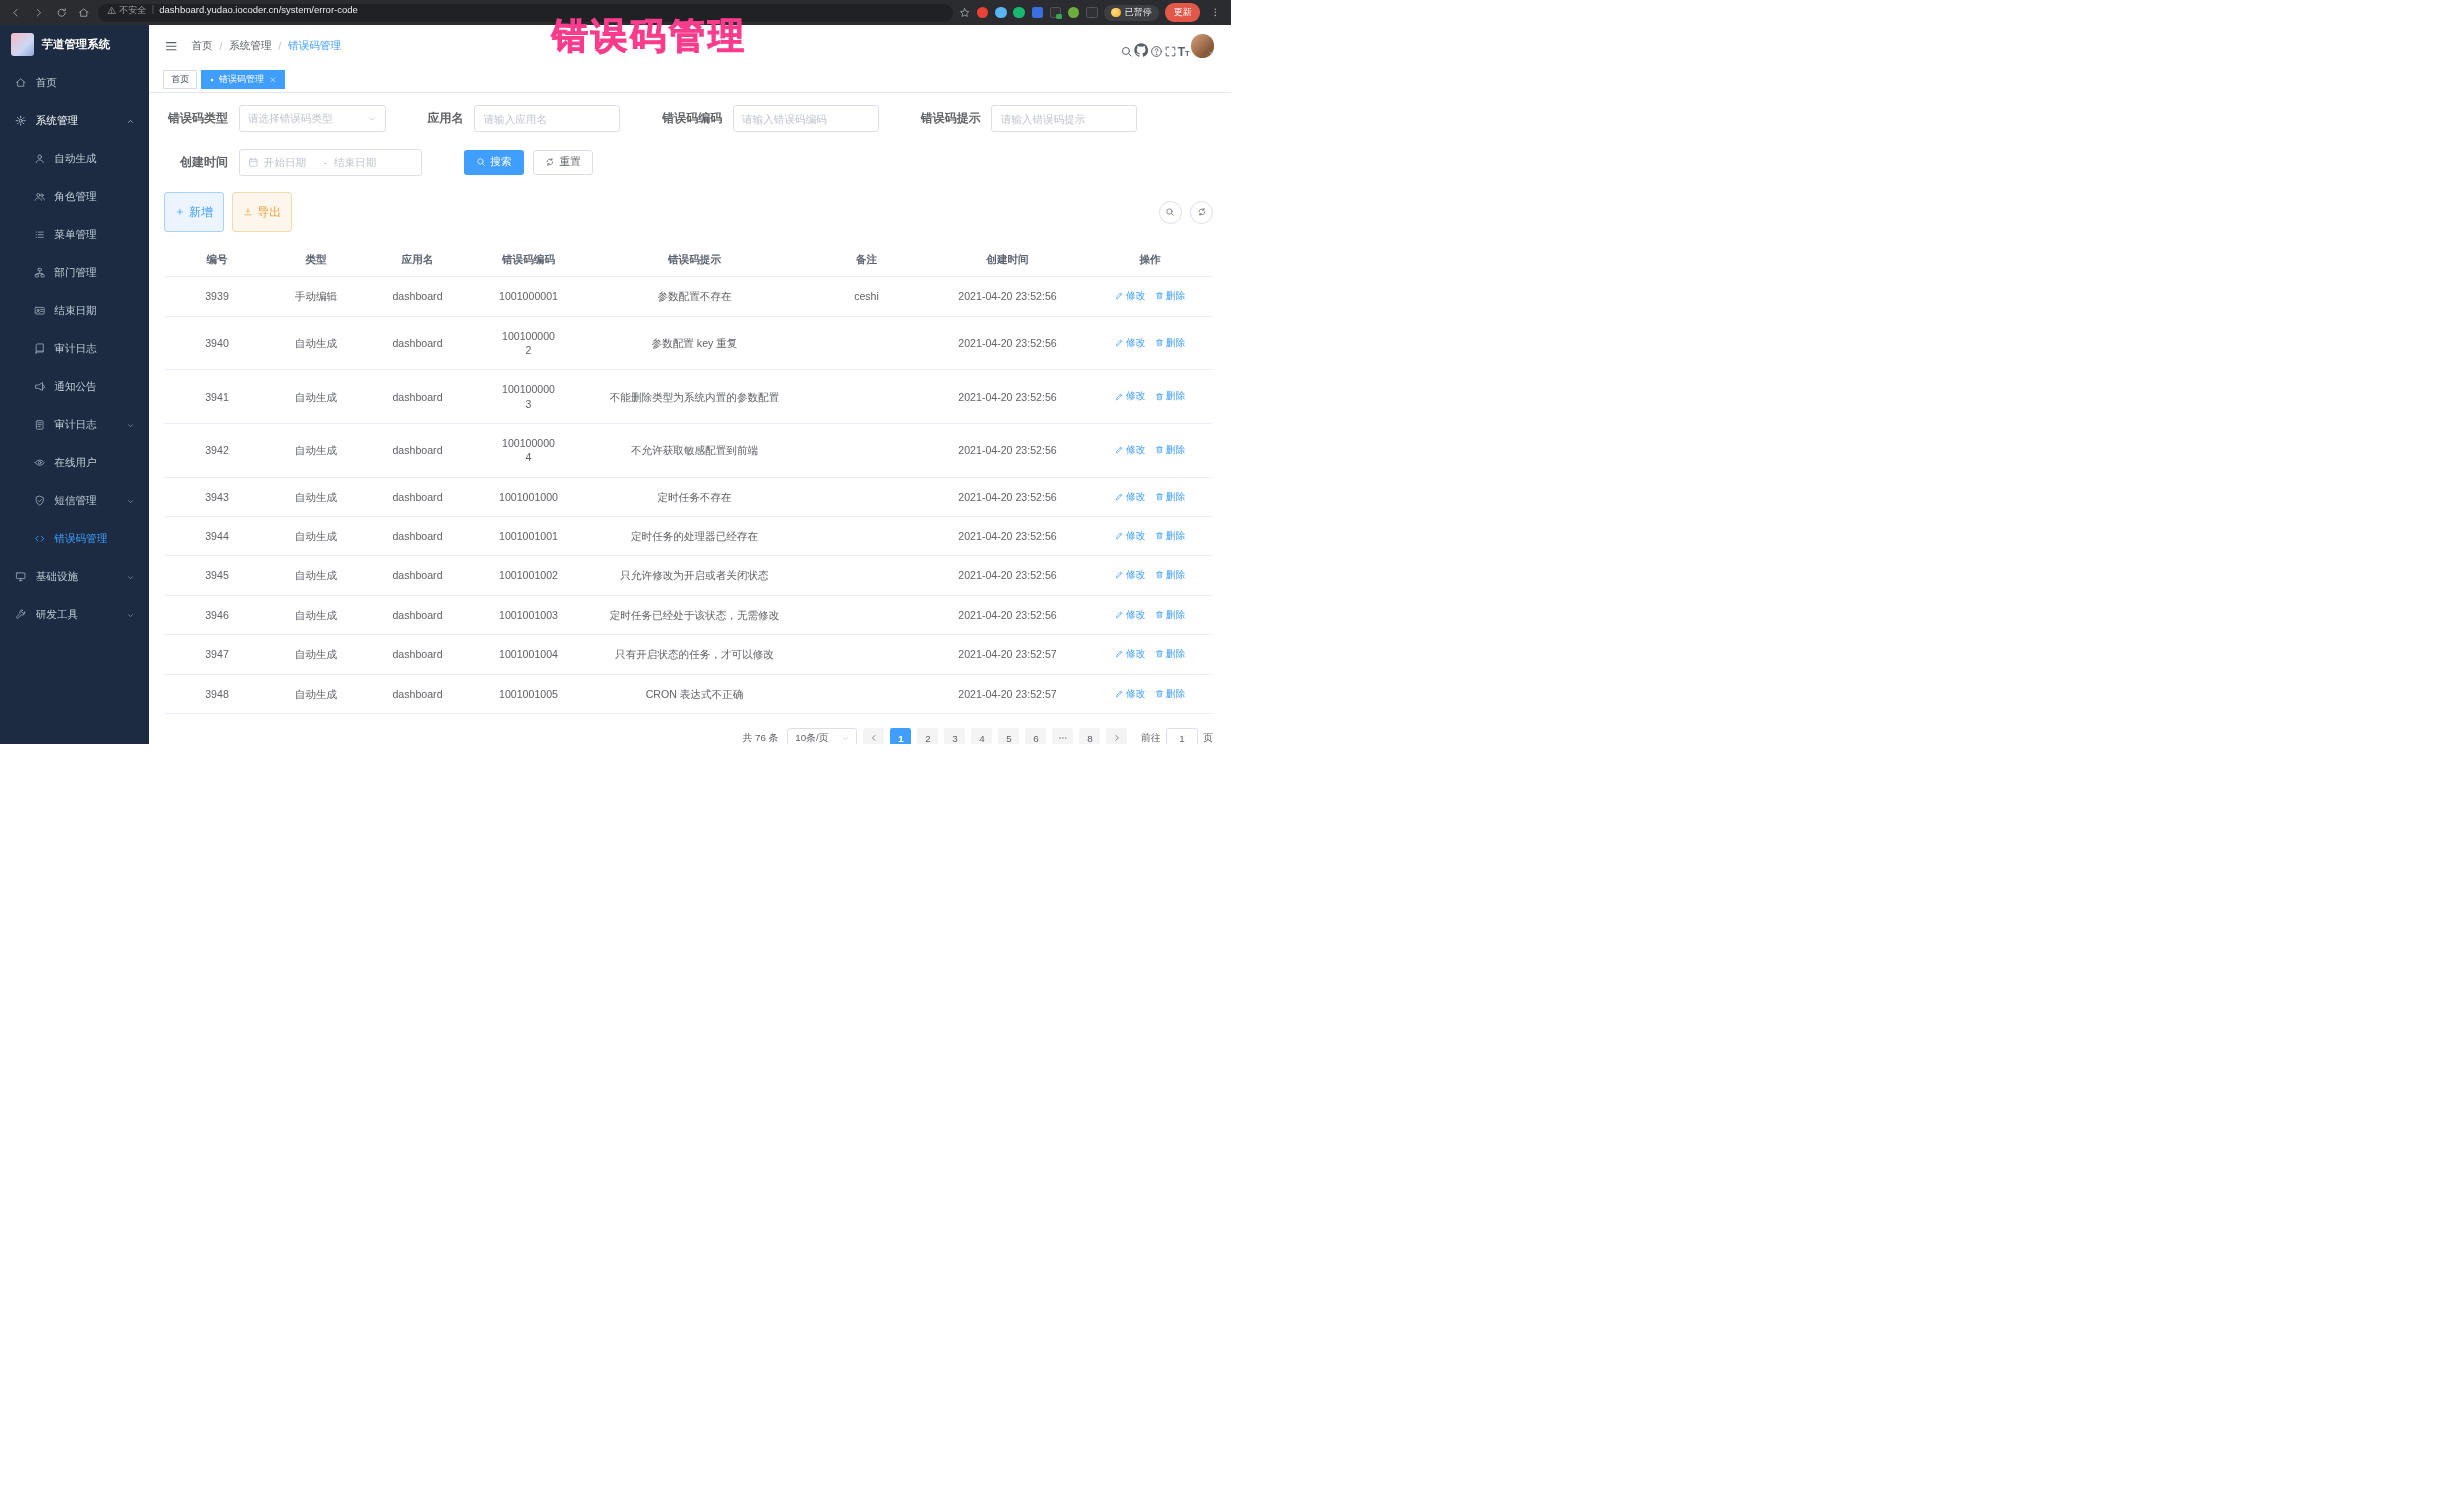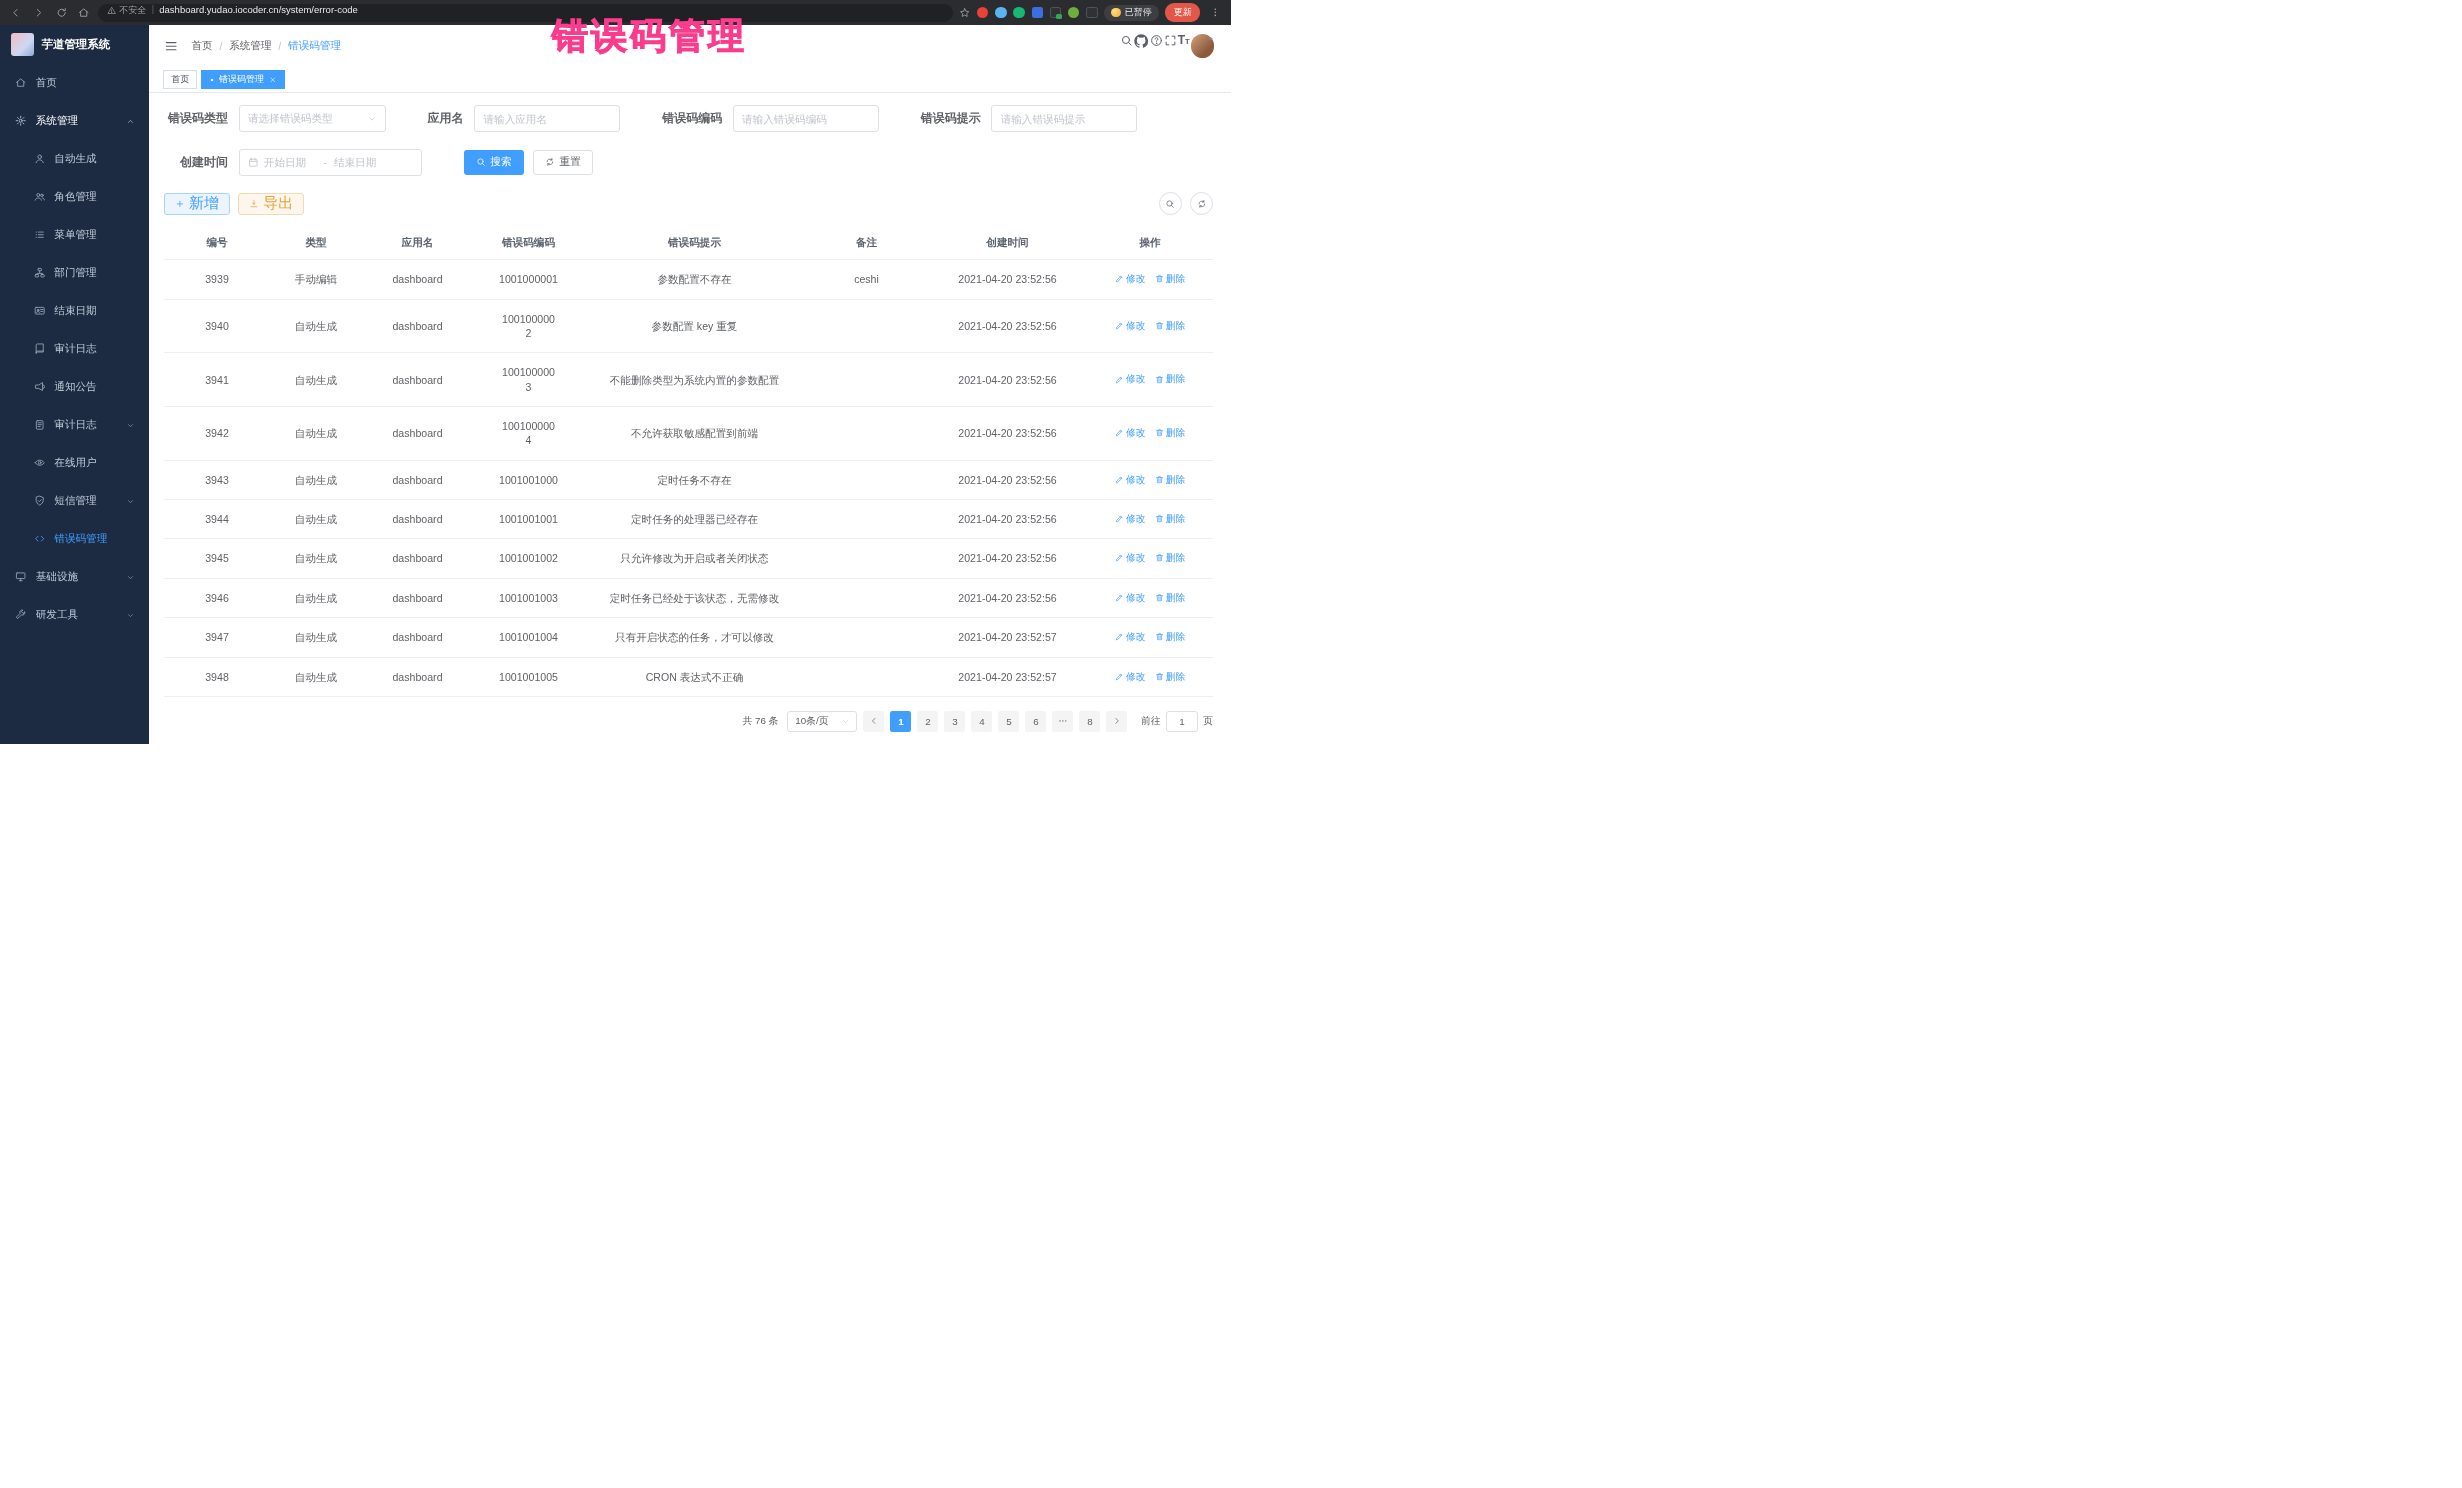--- a/index.html
+++ b/index.html
@@ -45,21 +45,21 @@
 
   .main{flex:1;display:flex;flex-direction:column;background:#fff;min-width:0}
 
   
   .navbar{height:42px;display:flex;align-items:center;padding:0 15px;flex-shrink:0}
   .hamburger{font-size:14.4px;color:#5a5e66;margin-right:13px;cursor:pointer}
   .breadcrumb{display:flex;align-items:center;gap:6.8px;font-size:10.6px;color:#606266}
   .bc-item{cursor:pointer}
   .bc-sep{color:#c0c4cc}
   .bc-last{color:#409eff}
-  .nav-right{margin-left:auto;display:flex;align-items:flex-start;gap:1px;color:#5a5e66}
+  .nav-right{margin-left:auto;display:flex;align-items:flex-end;gap:1px;color:#5a5e66}
   .nav-ic{font-size:13px;cursor:pointer}
   .fsz{font-weight:700;font-size:12px;cursor:pointer;line-height:1}
   .fsz .fsz-s{font-size:7.6px}
   .avatar{width:23.5px;height:23.5px;border-radius:50%;background:linear-gradient(135deg,#d7a37c,#8a5a3b 70%);cursor:pointer}
   .nav-caret{font-size:9.8px;color:#8c939d;margin-left:-9px;cursor:pointer}
 
   
   .tags{height:26px;display:flex;align-items:center;gap:4.5px;padding:0 14.4px;border-bottom:0.8px solid #e3e7ee;flex-shrink:0;background:#fff}
   .tag{display:flex;align-items:center;gap:3.8px;height:19.7px;padding:0 6.8px;border:0.8px solid #d8dce5;font-size:9px;color:#495060;background:#fff;cursor:pointer;white-space:nowrap}
   .tag.active{background:#409eff;border-color:#409eff;color:#fff}
@@ -80,21 +80,21 @@
   .sel .chev{color:#c0c4cc;font-size:9.8px}
   .inp{width:146px}
   .date-range{width:183px;gap:5.3px}
   .date-range .ic{color:#c0c4cc;font-size:10.6px;flex-shrink:0}
   .date-range input{text-align:left;width:53px}
   .date-range .dsep{color:#c0c4cc;padding:0 1.5px}
   .btn{height:25px;border-radius:3px;display:inline-flex;align-items:center;gap:4.5px;padding:0 11.4px;font-size:10.6px;cursor:pointer;border:0.8px solid transparent;font-family:inherit;white-space:nowrap}
   .btn .ic{font-size:9.8px}
   .btn-primary{background:#409eff;color:#fff}
   .btn-default{background:#fff;border-color:#dcdfe6;color:#606266}
-  .btn-sm{height:22px;font-size:15px;padding:0 9.8px}
+  .btn-sm{height:40px;font-size:12px;padding:0 9.8px}
   .btn-plain-primary{background:#ecf5ff;border-color:#a8d2ff;color:#409eff}
   .btn-plain-warning{background:#fdf6ec;border-color:#f5dab1;color:#e6a23c}
   .btn-gap{margin-left:9px}
 
   .toolbar{display:flex;align-items:center;gap:8.3px;margin-bottom:12px}
   .toolbar-right{margin-left:auto;display:flex;gap:8.3px}
   .circle-btn{width:23px;height:23px;border-radius:50%;border:0.8px solid #dcdfe6;background:#fff;display:flex;align-items:center;justify-content:center;color:#606266;font-size:9.8px;cursor:pointer}
 
   
   table{width:100%;border-collapse:collapse;table-layout:fixed;font-size:10.6px;color:#606266}

